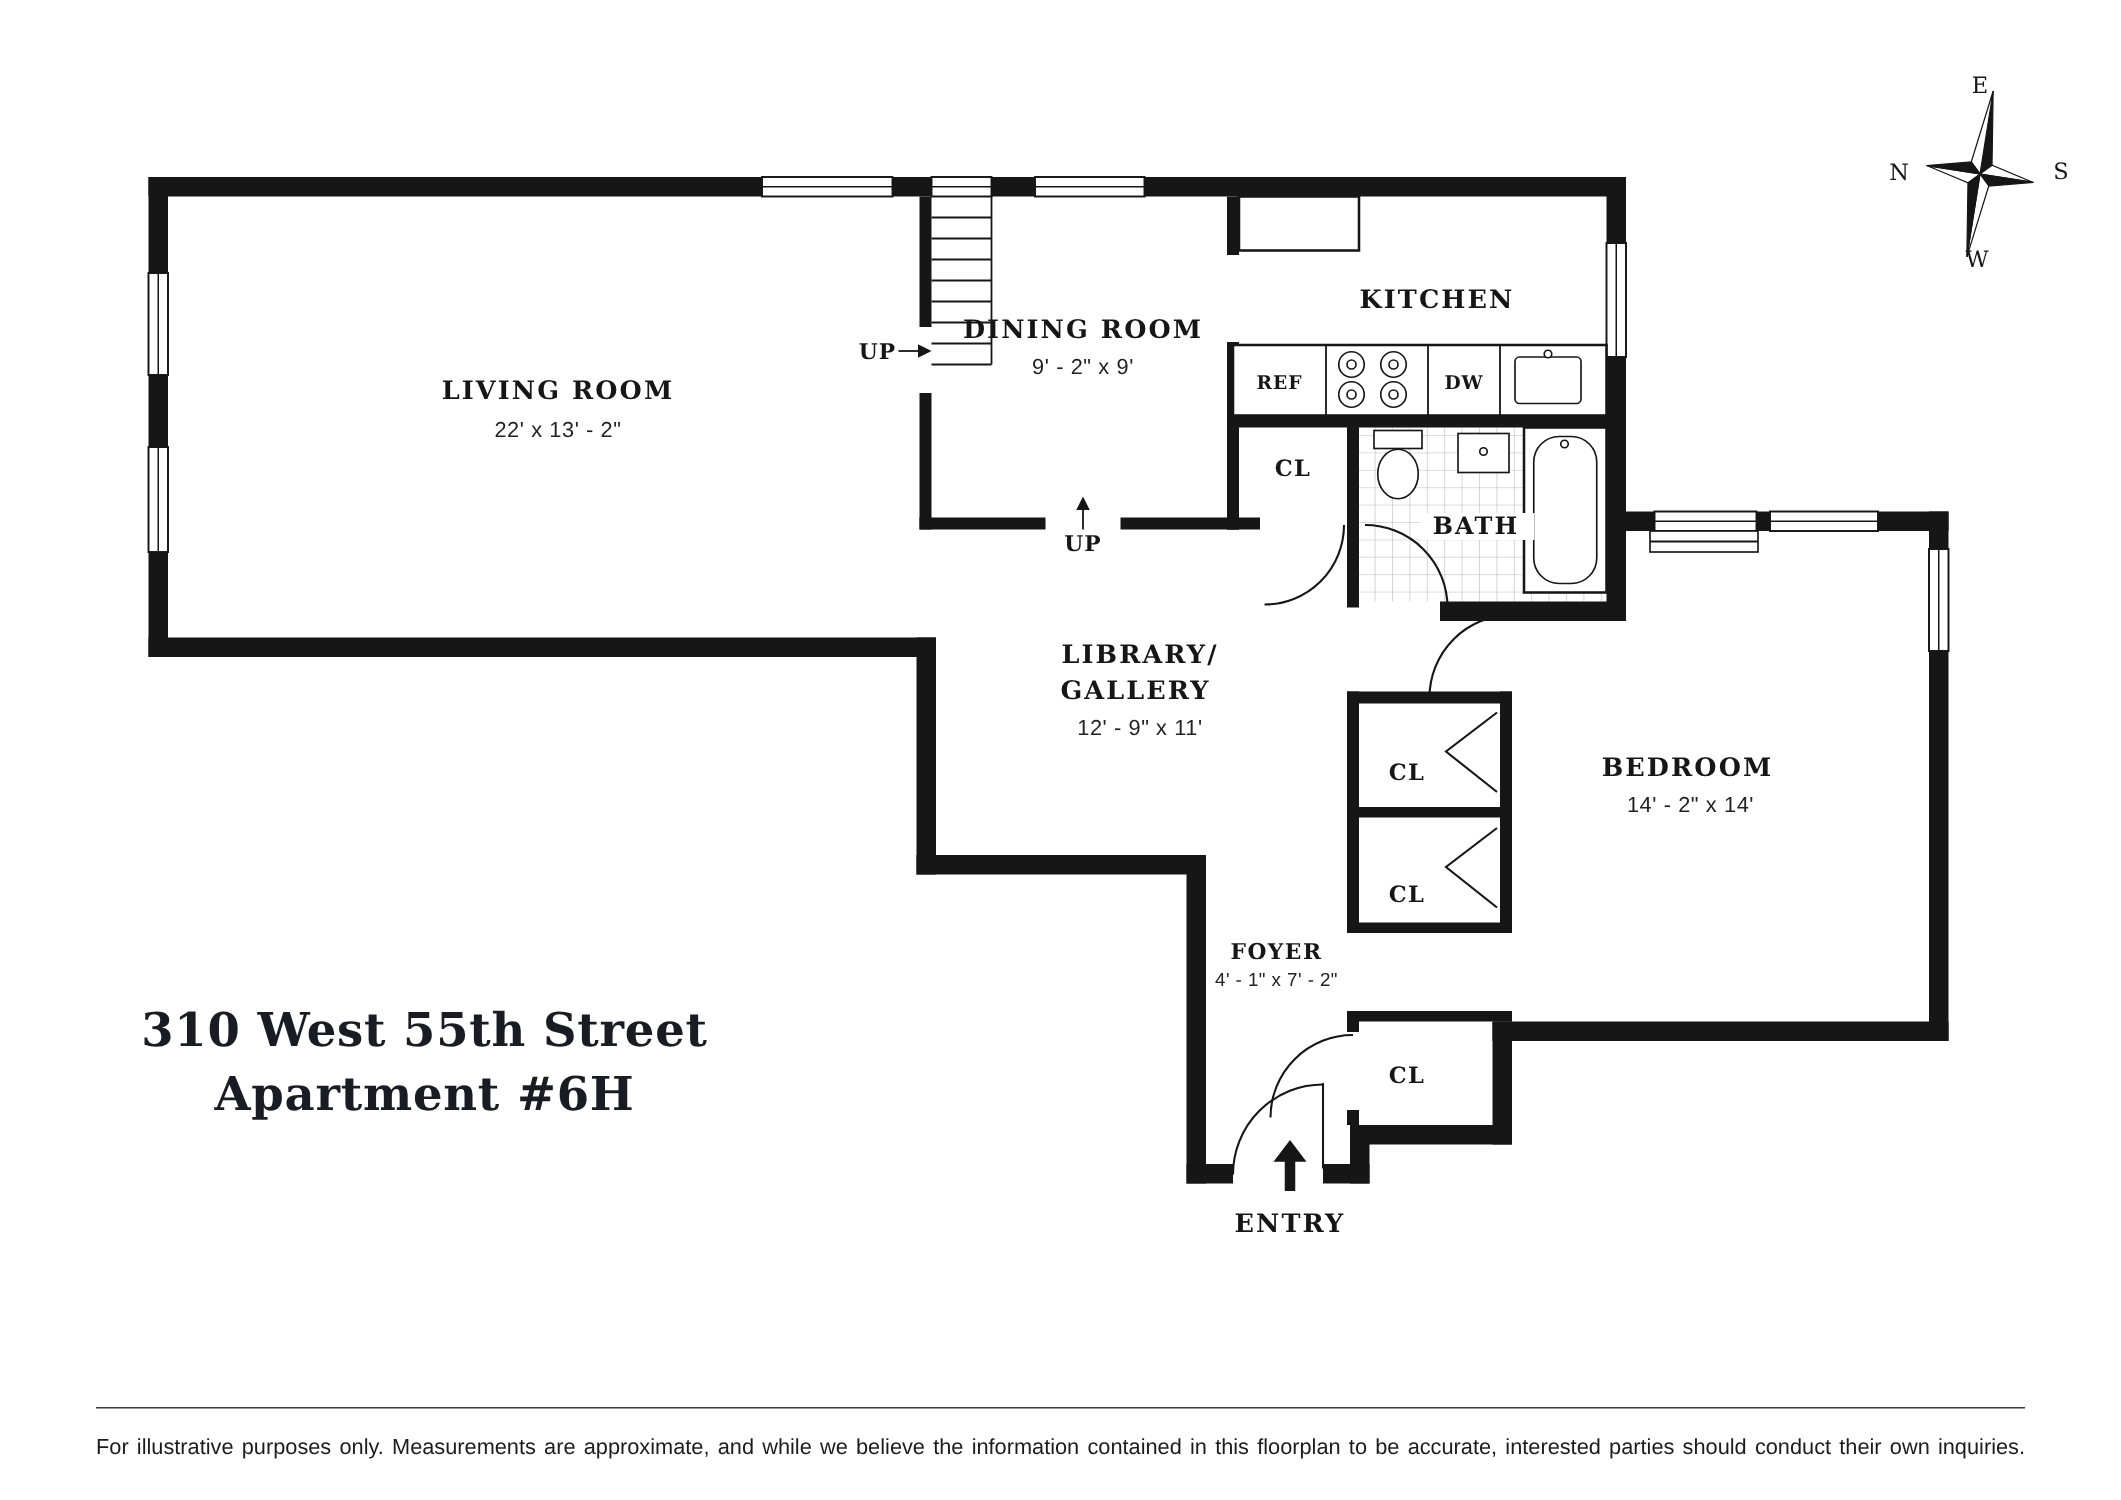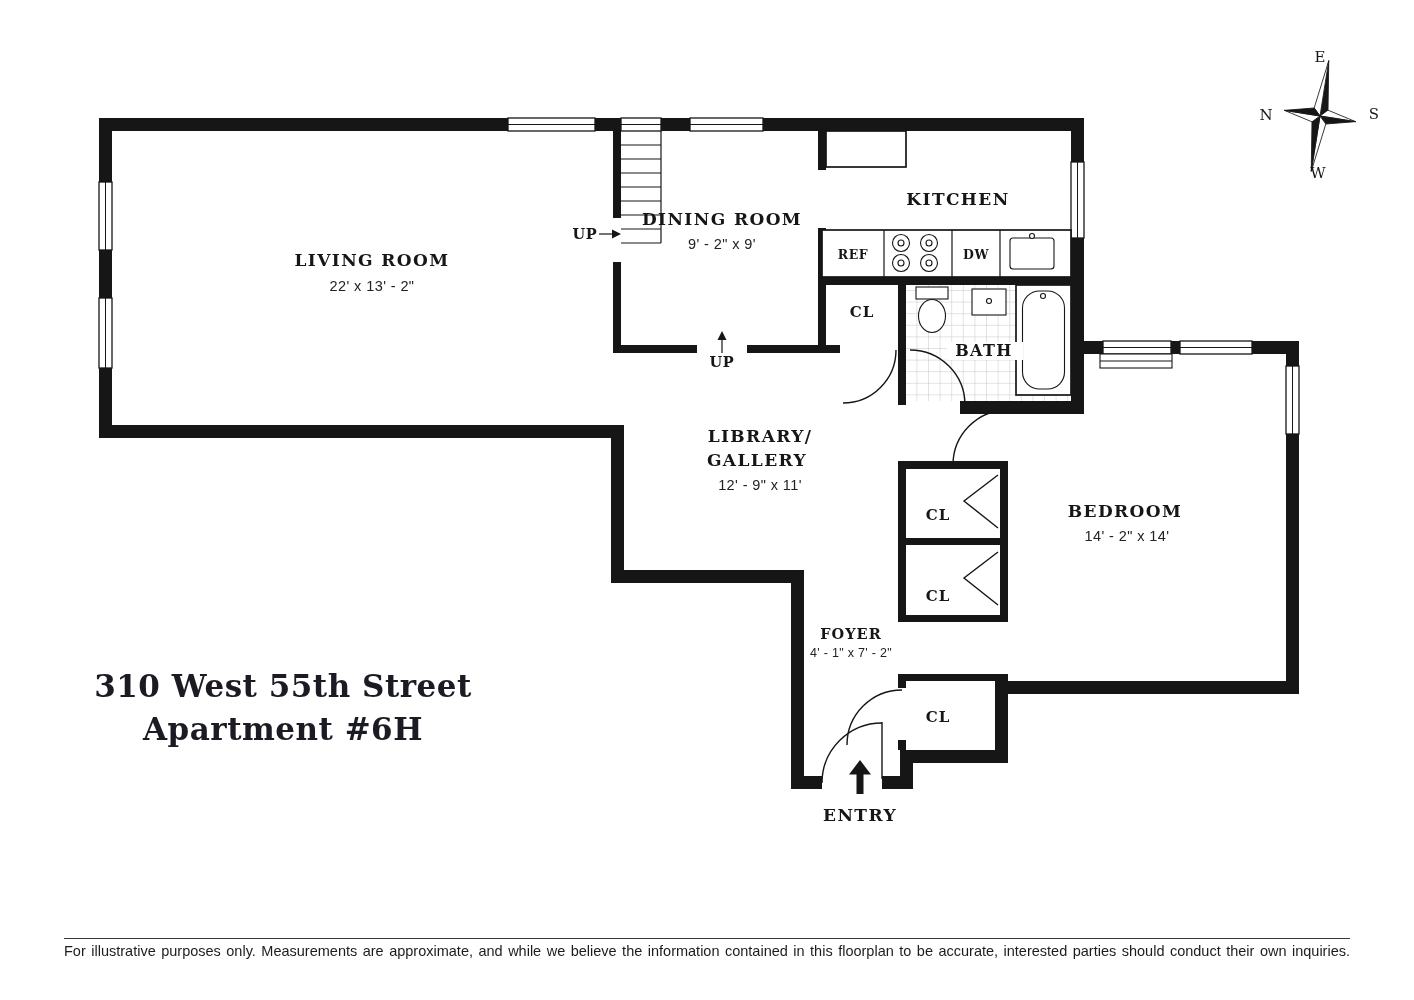--- a/index.html
+++ b/index.html
@@ -19,21 +19,21 @@
   .t-bath{font:700 16px "DejaVu Serif",serif;letter-spacing:1.4px;}
   .t-cl{font:700 15px "DejaVu Serif",serif;letter-spacing:1px;}
   .t-app{font:700 12.5px "DejaVu Serif",serif;letter-spacing:.6px;}
   .t-foyer{font:700 14.5px "DejaVu Serif",serif;letter-spacing:1px;}
   .t-up{font:700 14.5px "DejaVu Serif",serif;letter-spacing:.8px;}
   .t-dims{font:400 14.5px "Liberation Sans",sans-serif;letter-spacing:.4px;fill:#222;}
   .t-dims-sm{font:400 12.5px "Liberation Sans",sans-serif;letter-spacing:.3px;fill:#222;}
   .t-title{font:700 31px "DejaVu Serif",serif;letter-spacing:.5px;fill:#1b1b24;}
   .t-compass{font:400 15px "DejaVu Serif",serif;}
   .disclaimer{position:absolute;left:64px;top:938px;width:1286px;border-top:1px solid #3a3a3a;
-              padding-top:4px;font-size:14.5px;color:#1c1c1c;text-align:justify;text-align-last:justify;}
+              padding-top:18px;font-size:14.5px;color:#1c1c1c;text-align:justify;text-align-last:justify;}
 </style>
 </head>
 <body>
 
 <div class="canvas">
 <svg width="1414" height="1000" viewBox="0 0 1414 1000">
   <defs>
     <pattern id="tile" width="11.6" height="11.6" patternUnits="userSpaceOnUse">
       <path d="M 11.6 0 L 0 0 0 11.6" fill="none" stroke="#b9b9b9" stroke-width="0.8"></path>
     </pattern>

